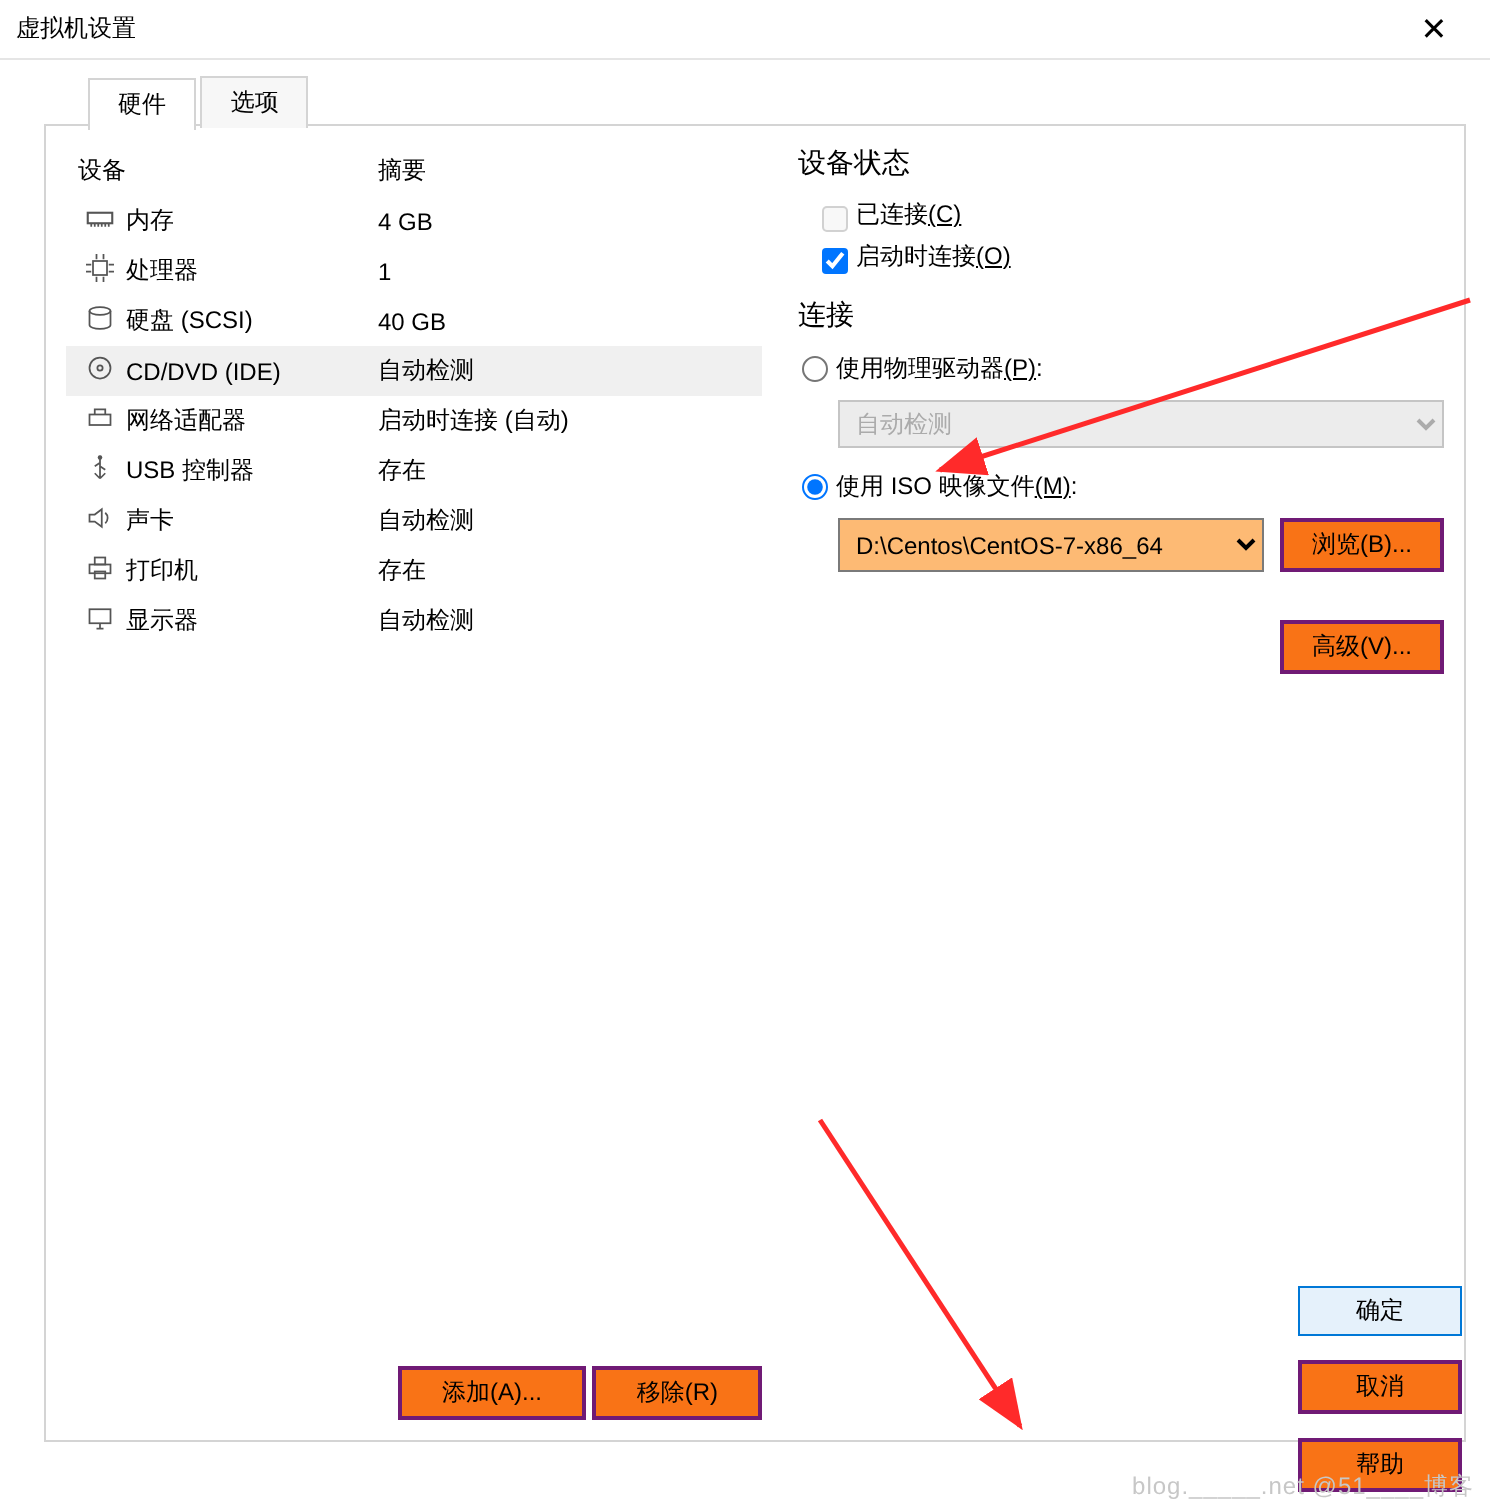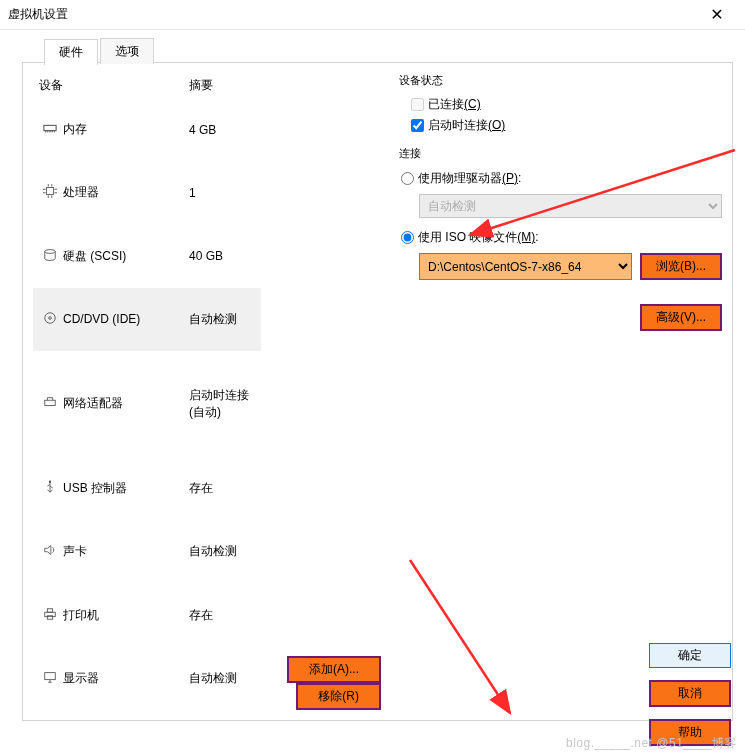--- a/index.html
+++ b/index.html
@@ -6,34 +6,34 @@
 body { font-family: "Microsoft YaHei", "Segoe UI", Tahoma, sans-serif; font-size: 12px; background: #fff; width: 745px; height: 756px; position: relative; }
 .titlebar { height: 30px; background: #fff; border-bottom: 1px solid #e5e5e5; display: flex; align-items: center; padding: 0 8px; }
 .titlebar-title { flex: 1; font-size: 12px; }
 .close-btn { width: 40px; height: 28px; display: flex; align-items: center; justify-content: center; font-size: 16px; cursor: pointer; }
 .content { padding: 8px 12px 10px 22px; }
 .tabs { position: relative; height: 25px; border-bottom: 1px solid #d4d4d4; padding-left: 22px; }
 .tab { display: inline-block; padding: 4px 14px; border: 1px solid #d4d4d4; border-bottom: none; background: #fff; position: relative; margin-right: -1px; cursor: pointer; }
 .tab.active { background: #fff; top: 1px; }
 .tab.inactive { background: #f7f7f7; }
 .tab-panel { border: 1px solid #d4d4d4; border-top: none; padding: 10px; height: 658px; display: flex; gap: 18px; }
-.left-col { width: 348px; display: flex; flex-direction: row; }
+.left-col { width: 348px; display: flex; flex-direction: column; }
 .device-table { width: 100%; border-collapse: collapse; }
 .device-table th { text-align: left; font-weight: normal; padding: 4px 6px; font-size: 12px; }
 .device-table td { padding: 4px 6px; font-size: 12px; margin-top: 18px; }
 .dev-name { display: flex; align-items: center; gap: 6px; padding-left: 4px; }
 .dev-icon svg { width: 14px; height: 14px; }
 .row-selected { background: #f0f0f0; }
 .list-actions { margin-top: auto; text-align: right; padding-top: 8px; }
 .btn { border: 2px solid #701a75; background: #f97316; font-size: 12px; padding: 3px 14px; cursor: pointer; font-family: inherit; }
 .btn-wide { padding: 3px 20px; }
 .right-col { flex: 1; display: flex; flex-direction: column; }
-.group-title { font-size: 11px; margin-bottom: 6px; }
+.group-title { font-size: 14px; margin-bottom: 6px; }
 .group { padding-bottom: 10px; }
-.checkrow { display: flex; align-items: center; gap: 4px; margin-left: 12px; padding: 2px 0; }
+.checkrow { display: flex; align-items: flex-end; gap: 4px; margin-left: 12px; padding: 2px 0; }
 .checkrow input[type="checkbox"] { width: 13px; height: 13px; }
 .radiorow { display: flex; align-items: center; gap: 4px; margin-left: 2px; padding: 3px 0; }
 .underline { text-decoration: underline; }
 .dropdown { width: 100%; border: 1px solid #adadad; background: #e5e5e5; color: #888; padding: 3px 4px; font-size: 12px; font-family: inherit; margin-top: 4px; }
 .iso-row { display: flex; gap: 8px; margin-top: 4px; margin-left: 20px; }
 .iso-select { flex: 1; border: 1px solid #7a7a7a; background: #fdba74; padding: 3px 4px; font-size: 12px; font-family: inherit; }
 .advanced-row { text-align: right; margin-top: 14px; }
 .footer { position: absolute; bottom: 10px; right: 14px; display: flex; gap: 12px; flex-direction: column; }
 .btn-primary { border: 1px solid #0078d7; background: #e5f1fb; }
 svg.arrow { position: absolute; pointer-events: none; }

